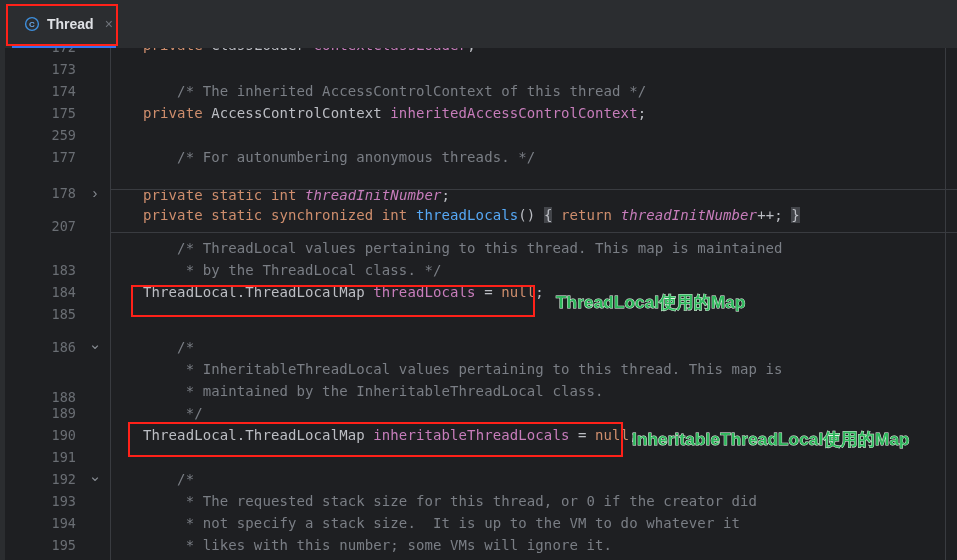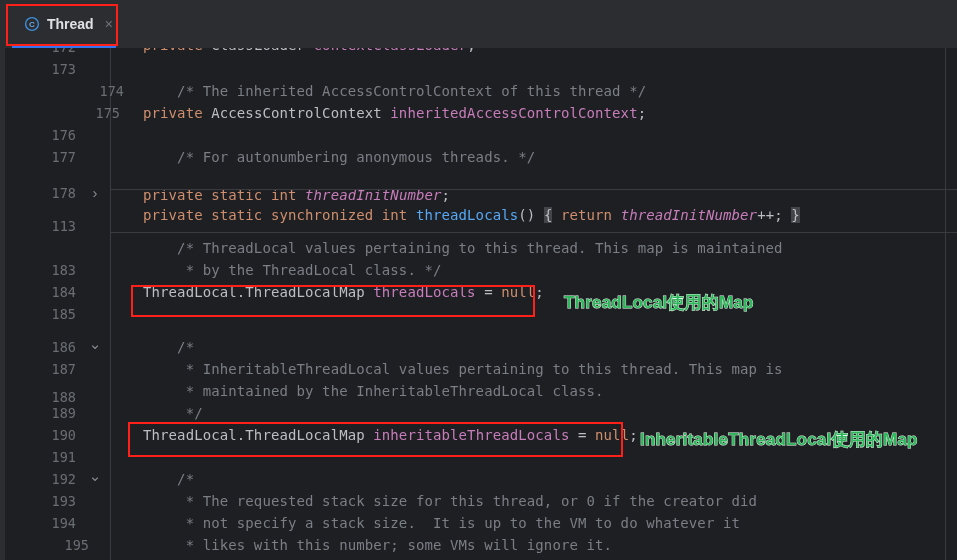--- a/index.html
+++ b/index.html
@@ -183,21 +183,20 @@
   .anno-label {
     position: absolute;
     color: #2eb85c;
     font-family: "Liberation Sans", sans-serif;
     font-size: 17px;
     font-weight: 700;
     white-space: nowrap;
     -webkit-text-stroke: 0.9px #e8f5e9;
     paint-order: stroke fill;
     letter-spacing: 0.2px;
-    margin-left: 8px;
   }
 </style>
 </head>
 <body>
 
 <div id="app">
 
   <div class="tabbar">
     <div class="tab">
       <span class="tab-icon">
@@ -216,55 +215,52 @@
   <div class="editor">
     <div class="left-strip"></div>
 
     <div class="gutter">
       <div class="row" style="top:-12px;">
         <span class="ln">172</span>
       </div>
       <div class="row" style="top:10px;">
         <span class="ln">173</span>
       </div>
-      <div class="row" style="top:32px;margin-left:48px;">
+      <div class="row" style="top:32px;">
         <span class="ln">174</span>
       </div>
-      <div class="row" style="top:54px;padding-left:44px;">
+      <div class="row" style="top:54px;">
         <span class="ln">175</span>
       </div>
       <div class="row" style="top:76px;">
-        <span class="ln">176</span>
+        <span class="ln">259</span>
       </div>
       <div class="row" style="top:98px;">
         <span class="ln">177</span>
       </div>
       <div class="row" style="top:134px;">
         <span class="ln">178</span>
         <span class="fold right"></span>
       </div>
       <div class="row" style="top:167px;">
-        <span class="ln">113</span>
+        <span class="ln">207</span>
       </div>
       <div class="row" style="top:211px;">
         <span class="ln">183</span>
       </div>
       <div class="row" style="top:233px;">
         <span class="ln">184</span>
       </div>
       <div class="row" style="top:255px;">
         <span class="ln">185</span>
       </div>
       <div class="row" style="top:288px;">
         <span class="ln">186</span>
         <span class="fold down"></span>
       </div>
-      <div class="row" style="top:310px;">
-        <span class="ln">187</span>
-      </div>
       <div class="row" style="top:338px;">
         <span class="ln">188</span>
       </div>
       <div class="row" style="top:354px;">
         <span class="ln">189</span>
       </div>
       <div class="row" style="top:376px;">
         <span class="ln">190</span>
       </div>
       <div class="row" style="top:398px;">
@@ -273,21 +269,21 @@
       <div class="row" style="top:420px;">
         <span class="ln">192</span>
         <span class="fold down"></span>
       </div>
       <div class="row" style="top:442px;">
         <span class="ln">193</span>
       </div>
       <div class="row" style="top:464px;">
         <span class="ln">194</span>
       </div>
-      <div class="row" style="top:486px;padding-left:13px;">
+      <div class="row" style="top:486px;">
         <span class="ln">195</span>
       </div>
     </div>
 
     <div class="code-area">
 
       <div class="row" style="top:-14px;">
         <span class="codeline"><span class="kw">private</span> <span class="type">ClassLoader</span> <span class="fld">contextClassLoader</span><span class="pln">;</span></span>
       </div>
 

